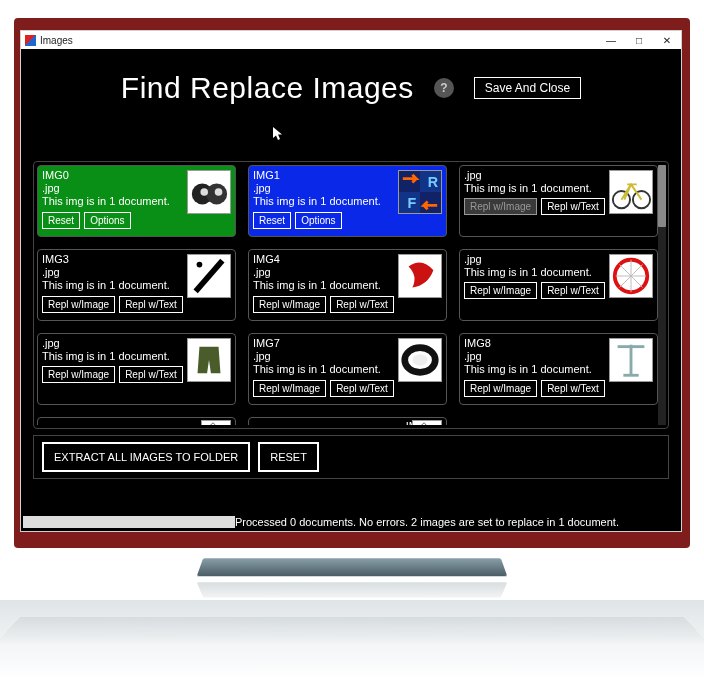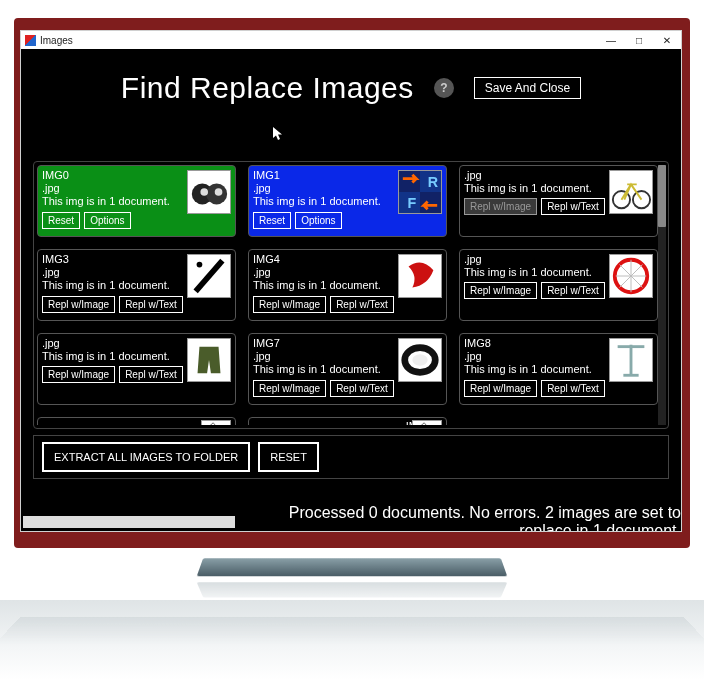--- a/index.html
+++ b/index.html
@@ -179,22 +179,22 @@
     align-items: center;
   }
   .status-prog {
     flex: 0 0 212px;
     height: 12px;
     background: #ddd;
     margin-left: 2px;
   }
   .status-text {
     color: #fff;
-    font-size: 16px;
-    padding-left: 12px;
+    font-size: 11px;
+    padding-left: 0;
     text-align: right;
   }
 
   
   .stand-bar {
     position: absolute;
     left: 200px; top: 556px;
     width: 304px; height: 22px;
     background: linear-gradient(#8aa0a8,#4a5d66);
     border-radius: 2px;

